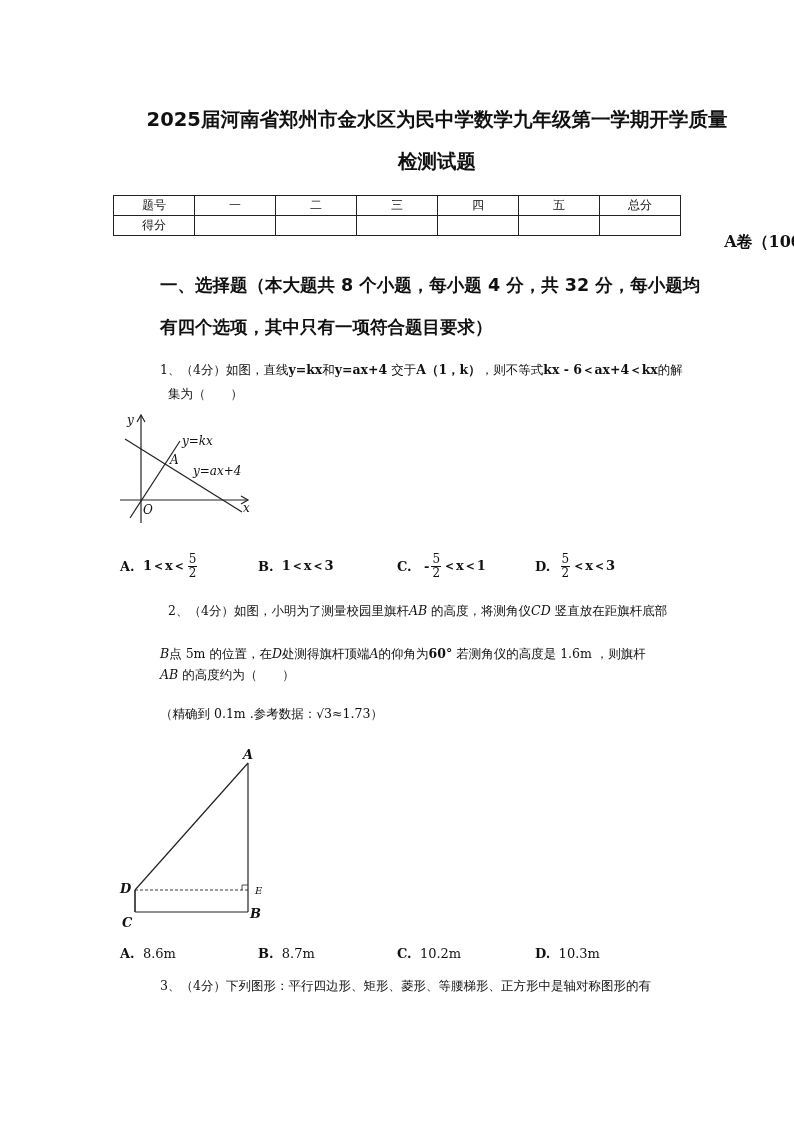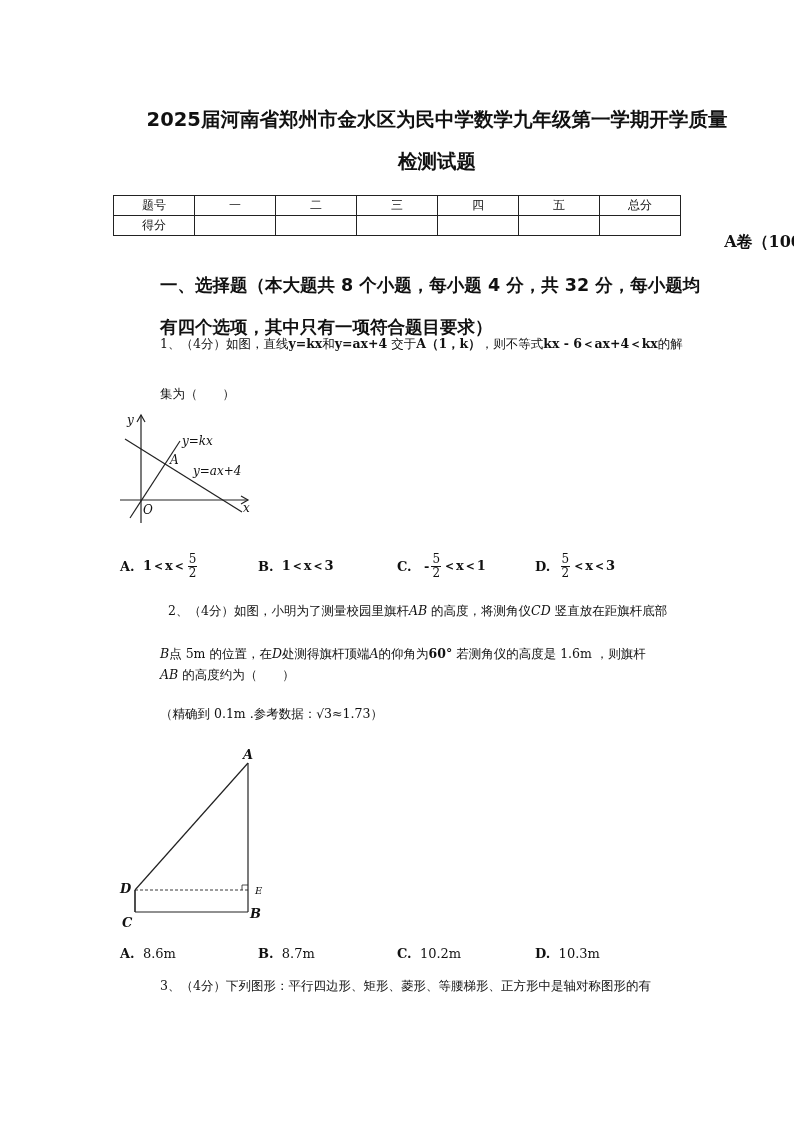--- a/index.html
+++ b/index.html
@@ -56,24 +56,24 @@
     <td></td>
   </tr>
 </tbody>
   </table>
 
 <div class="abs paper-a">A卷（100分）</div>
 
 <div class="abs sec s1">一、选择题（本大题共 8 个小题，每小题 4 分，共 32 分，每小题均</div>
 <div class="abs sec s2">有四个选项，其中只有一项符合题目要求）</div>
 
-<div class="abs q" style="top:336px;">
+<div class="abs q" style="top:362px;">
   <span>1、（4分）</span><span>如图，直线</span><b>y=kx</b><span>和</span><b>y=ax+4</b> <span>交于</span><b>A（1，k）</b><span>，则不等式</span><b>kx - 6＜ax+4＜kx</b><span>的解</span>
 </div>
-<div class="abs q" style="top:386px;">集为（　　）</div>
+<div class="abs q" style="top:386px;margin-left:8px;">集为（　　）</div>
 
 <svg width="794" height="1123" style="left:0;top:0;pointer-events:none;">
   <g stroke="#222" stroke-width="1.2" fill="none">
     <line x1="141" y1="523" x2="141" y2="415"></line>
     <polyline points="137,422 141,415 145,422"></polyline>
     <line x1="120" y1="500" x2="248" y2="500"></line>
     <polyline points="241,496 248,500 241,504"></polyline>
     <line x1="130" y1="518" x2="180" y2="441"></line>
     <line x1="125" y1="439" x2="242" y2="512"></line>
   </g>

